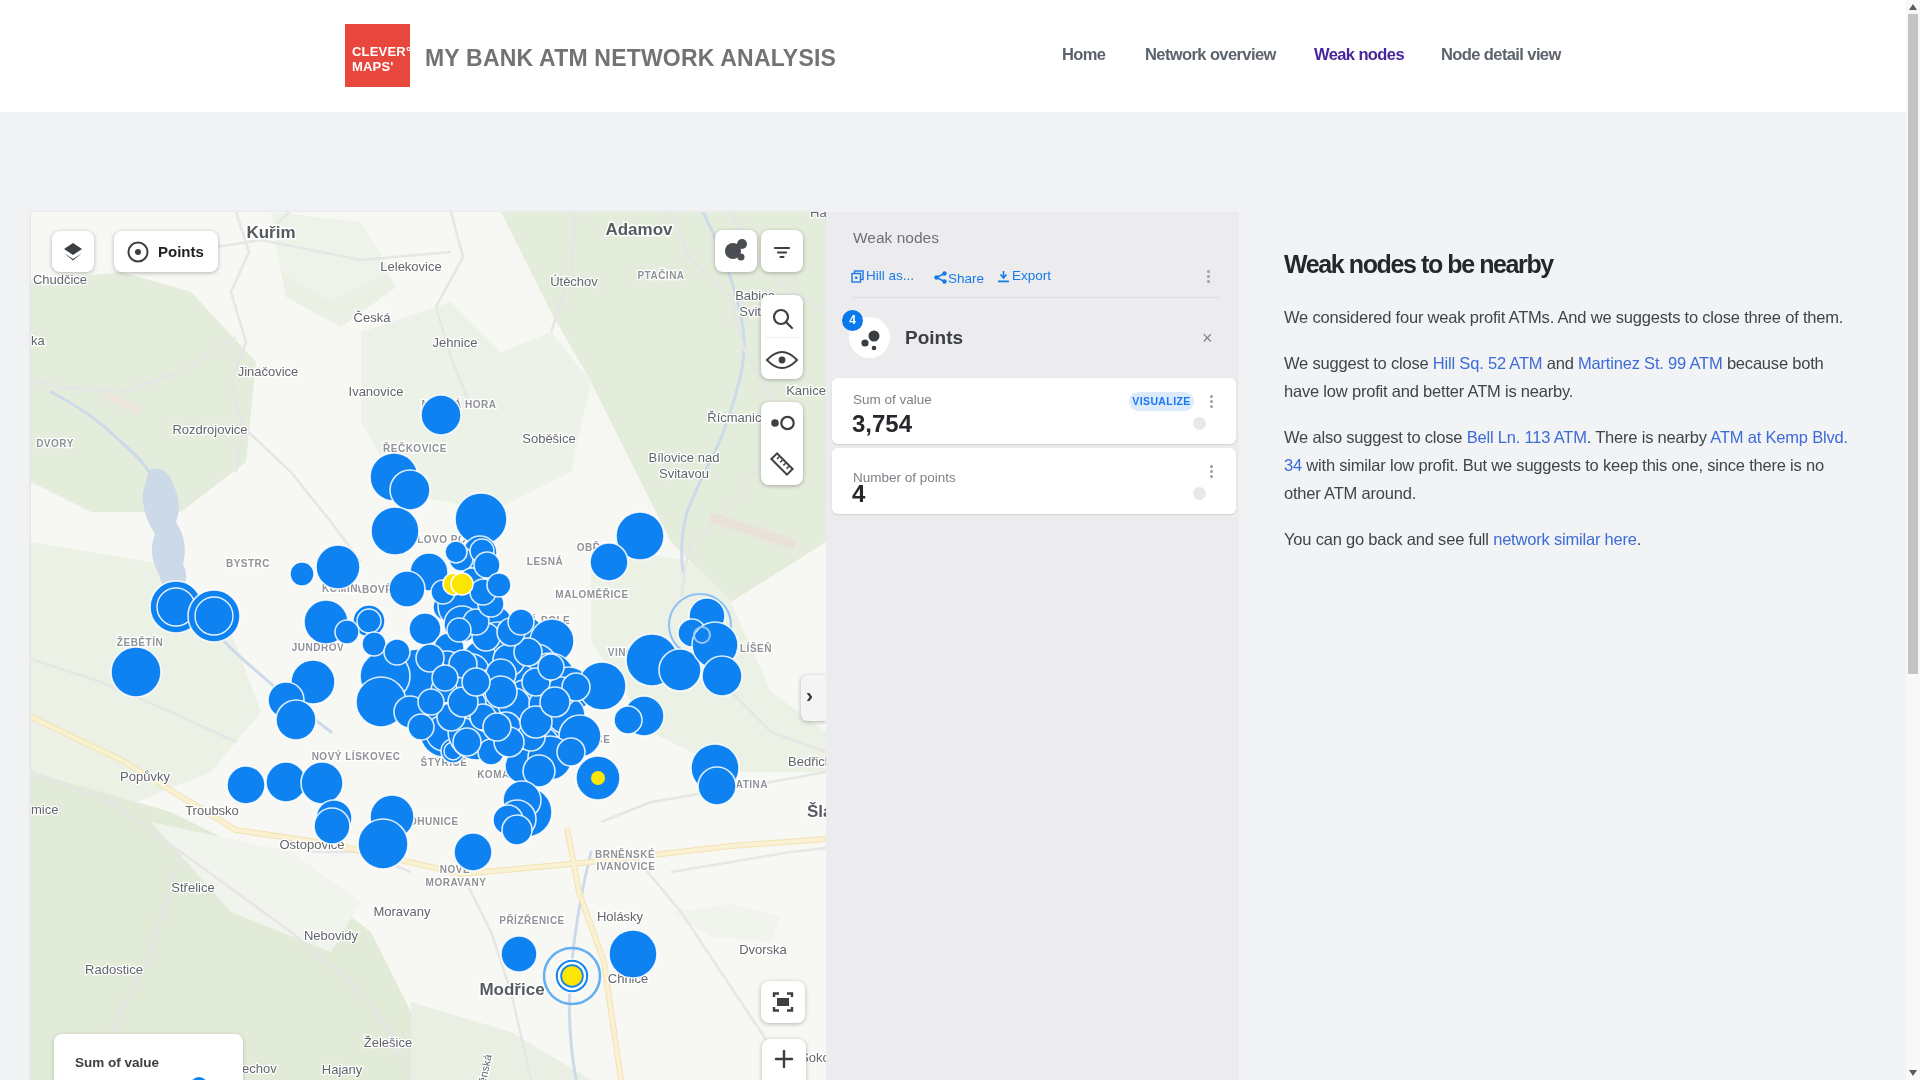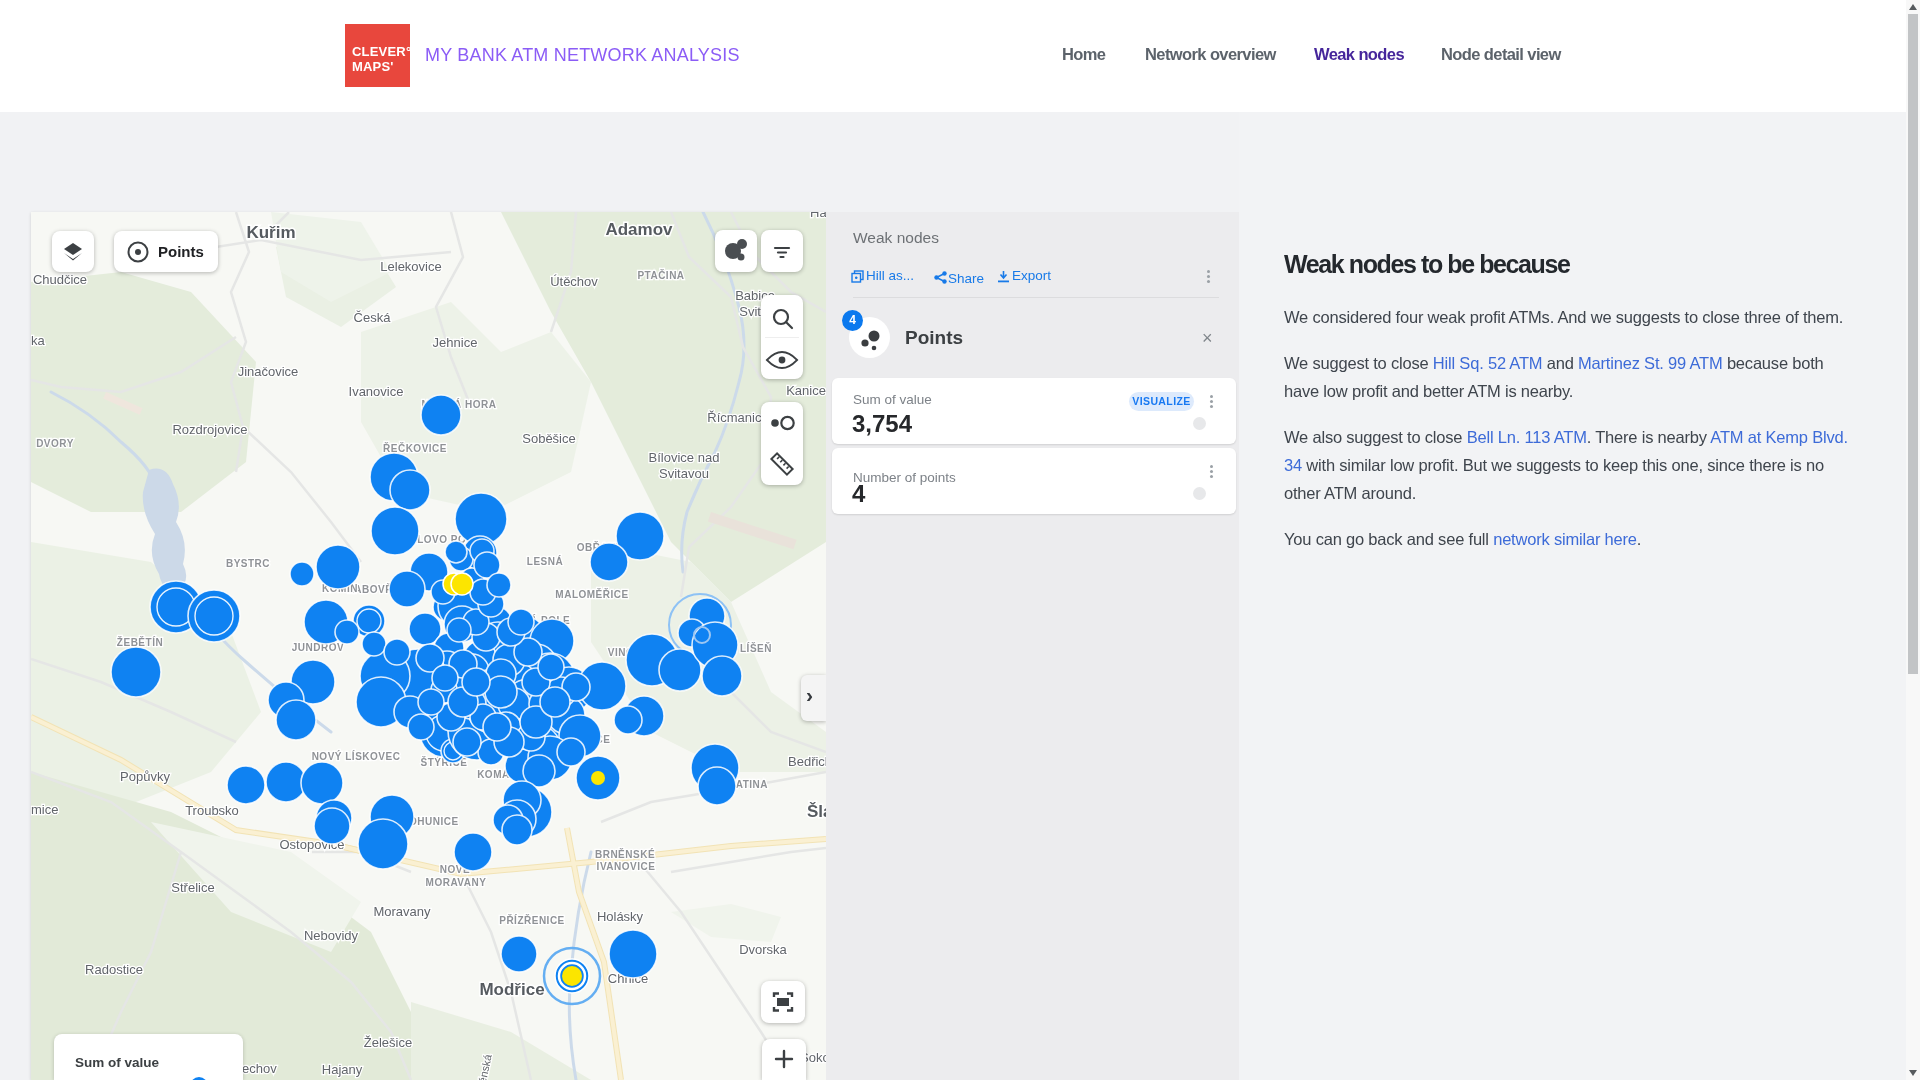--- a/index.html
+++ b/index.html
@@ -1,19 +1,19 @@
 <!DOCTYPE html>
 <html><head><meta charset="utf-8">
 <style>
 *{margin:0;padding:0;box-sizing:border-box}
 html,body{width:1920px;height:1080px;overflow:hidden;font-family:"Liberation Sans",sans-serif;background:#f2f3f5}
 .hdr{position:absolute;left:0;top:0;width:1920px;height:112px;background:#fff;z-index:5}
 .logo{position:absolute;left:345px;top:24px;width:65px;height:63px;background:#e8473d;color:#fff;
   font-weight:bold;font-size:13px;line-height:15px;padding:20px 0 0 7px;letter-spacing:.2px}
-.title{position:absolute;left:425px;top:45px;font-size:18px;font-weight:normal;color:#8b5cf6;letter-spacing:.2px}
+.title{position:absolute;left:425px;top:45px;font-size:23px;font-weight:bold;color:#737373;letter-spacing:.2px}
 .nav{position:absolute;top:45px;font-size:16.5px;font-weight:bold;color:#5c636b;letter-spacing:-.6px}
 .nav.act{color:#46269b}
 .content{position:absolute;left:0;top:112px;width:1906px;height:968px;background:#f1f2f4}
 .map{position:absolute;left:31px;top:212px;width:795px;height:868px;background:#f7f8f5;overflow:hidden;box-shadow:0 1px 3px rgba(0,0,0,.15)}
 .panel{position:absolute;left:826px;top:212px;width:413px;height:868px;background:#ececee;z-index:3}
 .mbtn{position:absolute;background:#fff;border-radius:8px;box-shadow:0 1px 4px rgba(0,0,0,.28);z-index:2}
 .card{position:absolute;left:6px;width:404px;height:66px;background:#fff;border-radius:6px;box-shadow:0 1px 2px rgba(0,0,0,.12)}
 .dots{position:absolute;width:3px;height:3px;background:#9aa0a6;border-radius:50%;box-shadow:0 5px 0 #9aa0a6,0 10px 0 #9aa0a6}
 .rightc{position:absolute;left:1239px;top:112px;width:667px;height:968px;background:#f2f3f5}
 .rightc p{font-size:16.5px;letter-spacing:-.2px;line-height:28px;color:#3f454d;margin:0 16px 18px 0}
@@ -420,21 +420,21 @@
  </div>
  <div class="card" style="top:236px">
   <div style="position:absolute;left:21px;top:22px;font-size:13.5px;color:#7d8288">Number of points</div>
   <div style="position:absolute;left:20px;top:32px;font-size:24px;font-weight:bold;color:#26282b">4</div>
   <div class="dots" style="left:378px;top:17px"></div>
   <div style="position:absolute;left:361px;top:39px;width:13px;height:13px;border-radius:50%;background:#e7e8ea"></div>
  </div>
 </div>
 
 <div class="rightc">
- <h1 style="position:absolute;left:45px;top:138px;font-size:25px;letter-spacing:-1.4px;color:#24282d;font-weight:bold">Weak nodes to be because</h1>
+ <h1 style="position:absolute;left:45px;top:138px;font-size:25px;letter-spacing:-1.4px;color:#24282d;font-weight:bold">Weak nodes to be nearby</h1>
  <div style="position:absolute;left:45px;top:191px;width:580px">
   <p>We considered four weak profit ATMs. And we suggests to close three of them.</p>
   <p>We suggest to close <a>Hill Sq. 52 ATM</a> and <a>Martinez St. 99 ATM</a> because both have low profit and better ATM is nearby.</p>
   <p>We also suggest to close <a>Bell Ln. 113 ATM</a>. There is nearby <a>ATM at Kemp Blvd. 34</a> with similar low profit. But we suggests to keep this one, since there is no other ATM around.</p>
   <p>You can go back and see full <a>network similar here</a>.</p>
  </div>
 </div>
 
 <div class="hdr">
  <div class="logo">CLEVER°<br>MAPS'</div>

